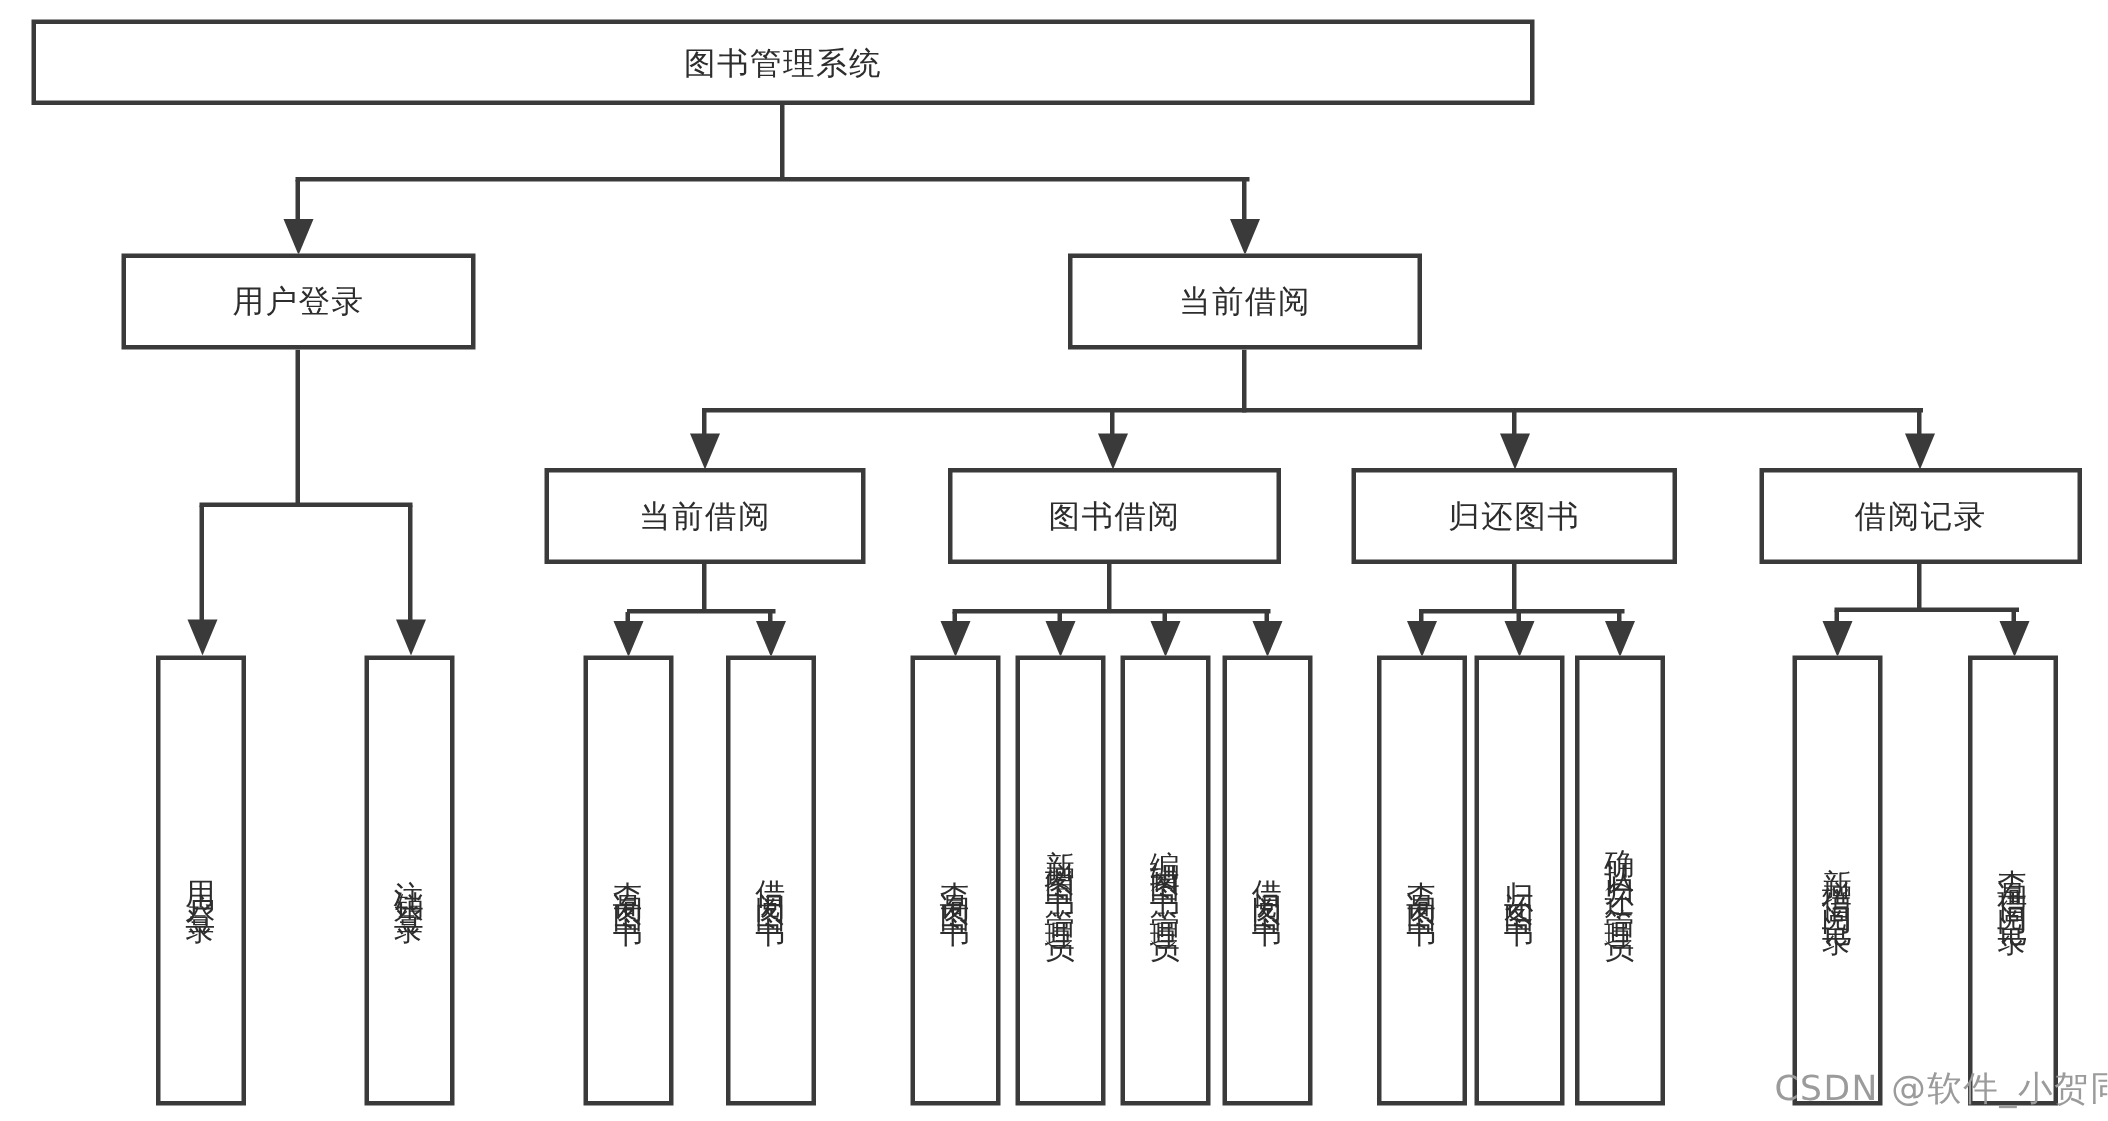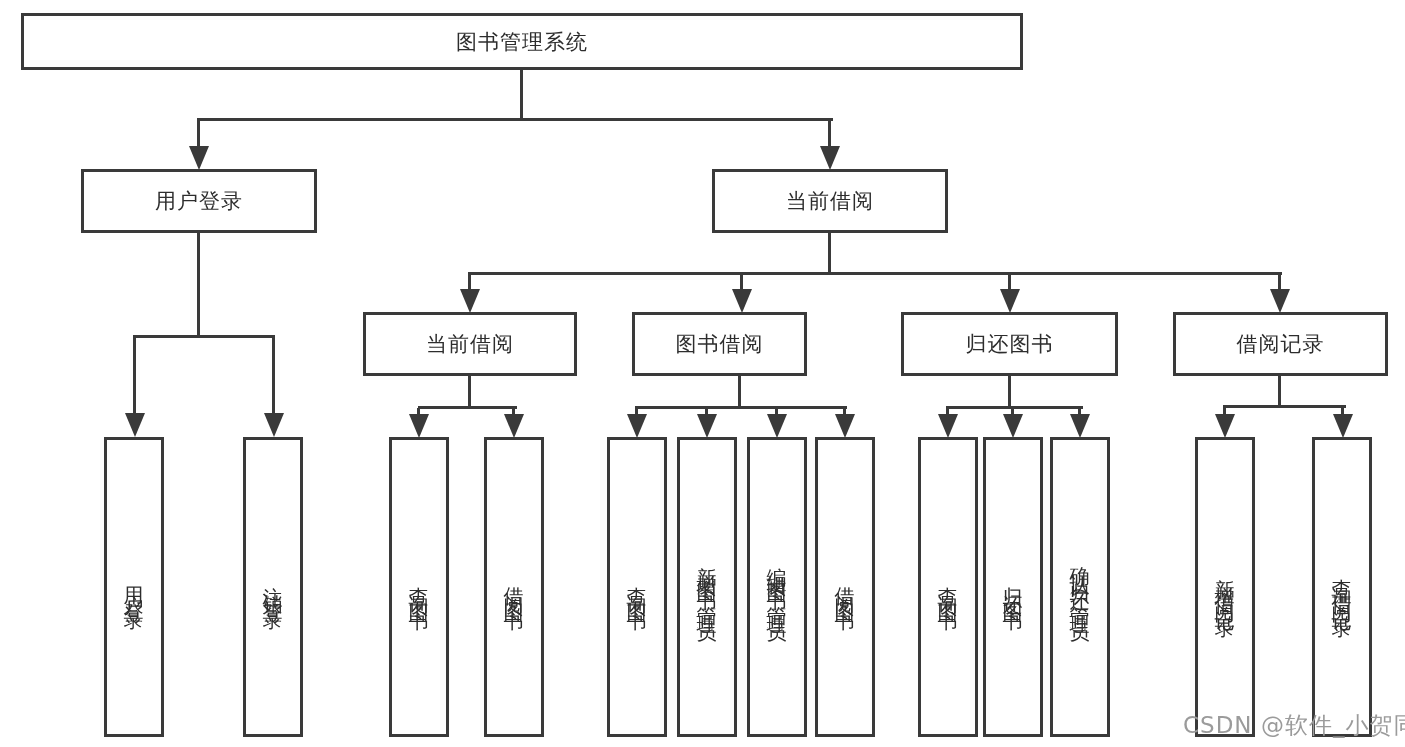--- a/index.html
+++ b/index.html
@@ -102,21 +102,21 @@
   <div class="vline" style="left:740px;top:274px;height:16px"></div>
   <div class="arrow" style="left:732px;top:289px"></div>
   <div class="vline" style="left:1008px;top:274px;height:16px"></div>
   <div class="arrow" style="left:1000px;top:289px"></div>
   <div class="vline" style="left:1278px;top:274px;height:16px"></div>
   <div class="arrow" style="left:1270px;top:289px"></div>
 
   <div class="node" style="left:363px;top:312px;width:214px;height:64px">
     <span>当前借阅</span>
   </div>
-  <div class="node" style="left:632px;top:312px;width:175px;height:64px">
+  <div class="node" style="left:632px;top:312px;width:222px;height:64px">
     <span>图书借阅</span>
   </div>
   <div class="node" style="left:901px;top:312px;width:217px;height:64px">
     <span>归还图书</span>
   </div>
   <div class="node" style="left:1173px;top:312px;width:215px;height:64px">
     <span>借阅记录</span>
   </div>
 
   <div class="vline" style="left:468px;top:376px;height:30px"></div>

